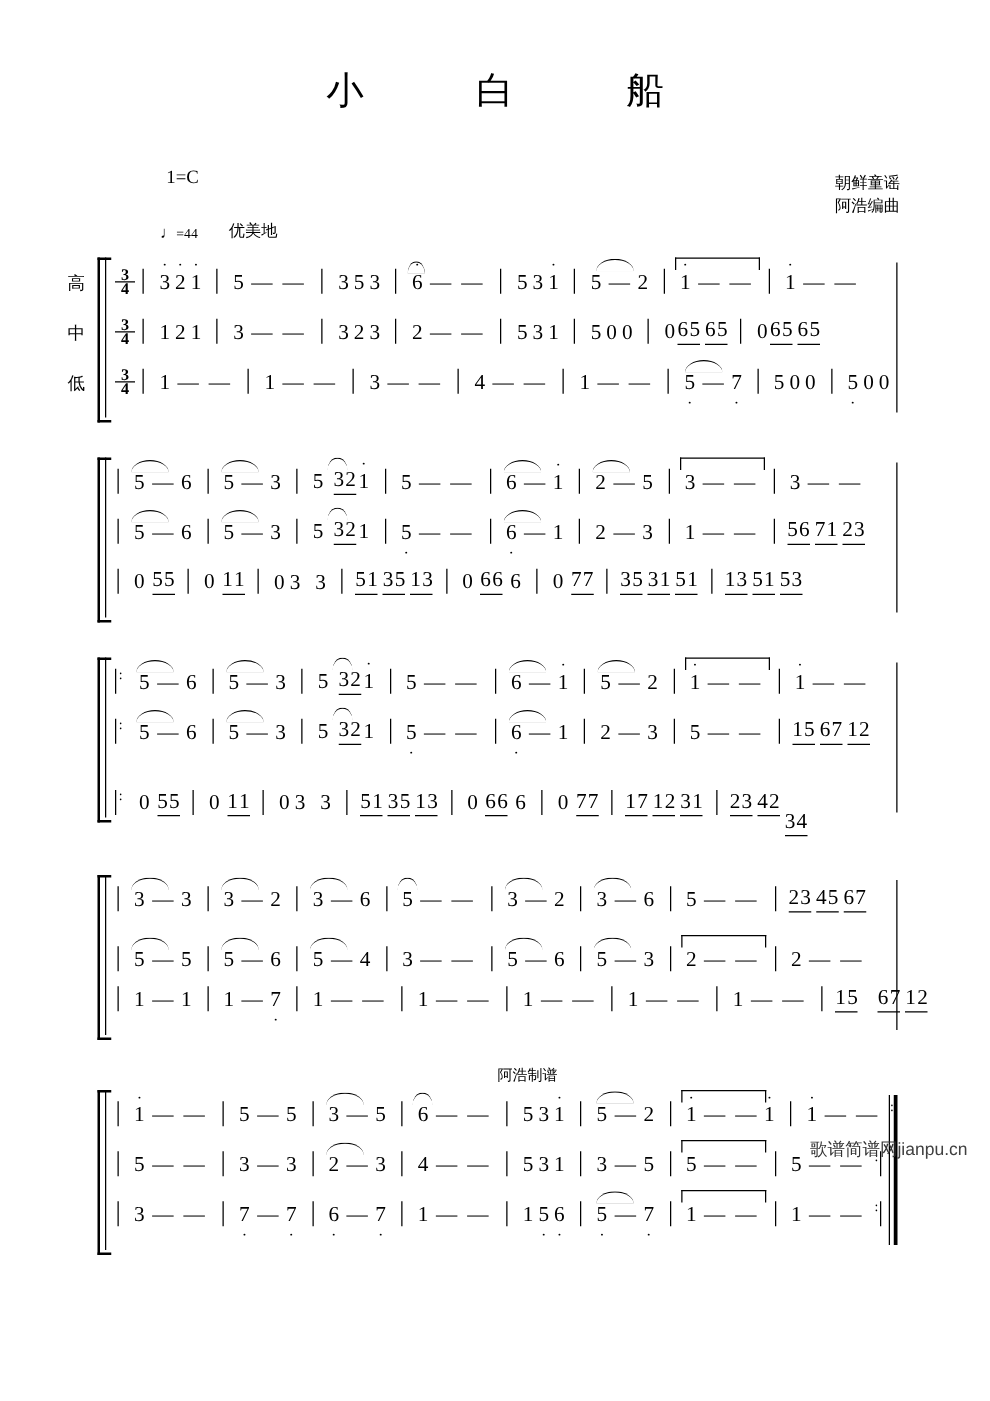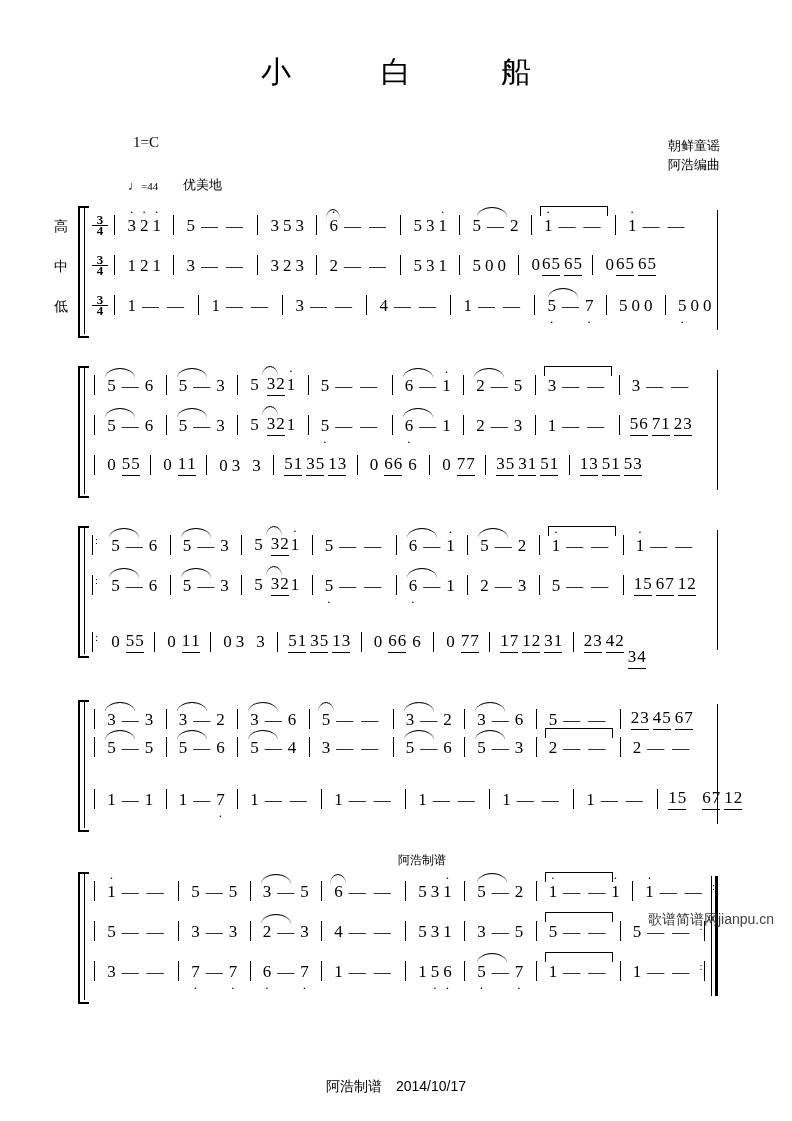--- a/index.html
+++ b/index.html
@@ -476,21 +476,21 @@
       <span class="bar"></span>
       <span class="measure" style="position:relative;"><span class="tie" style="left:4px; top:-7px; width:30px;"></span><span class="note">3</span><span class="dash">—</span><span class="note">2</span></span>
       <span class="bar"></span>
       <span class="measure" style="position:relative;"><span class="tie" style="left:4px; top:-7px; width:30px;"></span><span class="note">3</span><span class="dash">—</span><span class="note">6</span></span>
       <span class="bar"></span>
       <span class="measure"><span class="note">5</span><span class="dash">—</span><span class="dash">—</span></span>
       <span class="bar"></span>
       <span class="measure"><span class="grp under1">2<span style="padding-left:1px">3</span></span><span class="grp under1" style="margin-left:4px;">4<span style="padding-left:1px">5</span></span><span class="grp under1" style="margin-left:4px;">6<span style="padding-left:1px">7</span></span></span>
     </div>
 
-    <div class="staff-row" style="top:36px;">
+    <div class="staff-row" style="top:56px;">
       <span class="bar"></span>
       <span class="measure" style="position:relative;"><span class="tie" style="left:4px; top:-7px; width:30px;"></span><span class="note">5</span><span class="dash">—</span><span class="note">5</span></span>
       <span class="bar"></span>
       <span class="measure" style="position:relative;"><span class="tie" style="left:4px; top:-7px; width:30px;"></span><span class="note">5</span><span class="dash">—</span><span class="note">6</span></span>
       <span class="bar"></span>
       <span class="measure" style="position:relative;"><span class="tie" style="left:4px; top:-7px; width:30px;"></span><span class="note">5</span><span class="dash">—</span><span class="note">4</span></span>
       <span class="bar"></span>
       <span class="measure"><span class="note">3</span><span class="dash">—</span><span class="dash">—</span></span>
       <span class="bar"></span>
       <span class="measure" style="position:relative;"><span class="tie" style="left:4px; top:-7px; width:30px;"></span><span class="note">5</span><span class="dash">—</span><span class="note">6</span></span>
@@ -583,20 +583,17 @@
       <span class="bar"></span>
       <span class="measure" style="position:relative;"><span class="tie" style="left:6px; top:-8px; width:30px;"></span><span class="note"><span class="oct-dn">·</span><span class="glyph">5</span></span><span class="dash">—</span><span class="note"><span class="oct-dn">·</span><span class="glyph">7</span></span></span>
       <span class="bar"></span>
       <span class="measure" style="position:relative;"><span class="tie bracket" style="left:2px; top:-9px; width:66px;"></span><span class="note">1</span><span class="dash">—</span><span class="dash">—</span></span>
       <span class="bar"></span>
       <span class="measure"><span class="note">1</span><span class="dash">—</span><span class="dash">—</span></span>
       <span class="repeat-start" style="margin-left:2px;"><span class="dots" style="left:-4px;">:</span></span>
     </div>
   </div>
 
-  <div class="footer">
-    <span>阿浩制谱</span><span class="date">2014/10/17</span>
-  </div>
   <div class="watermark">
     <span>歌谱简谱网</span><span class="red">jianpu.cn</span>
   </div>
 
 </div>
 
 </body></html>

